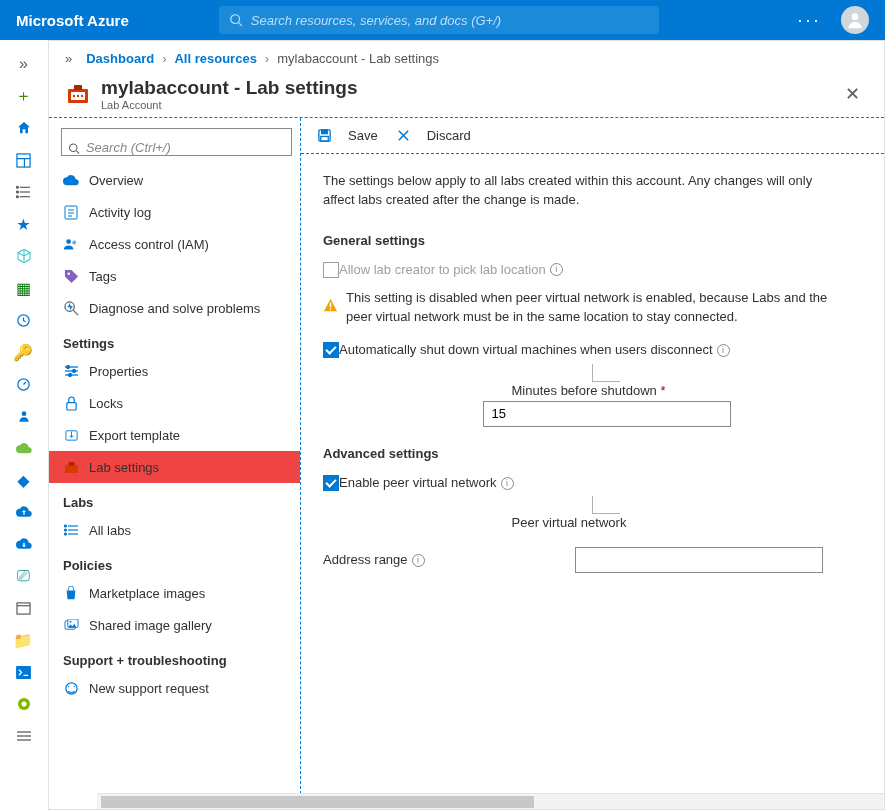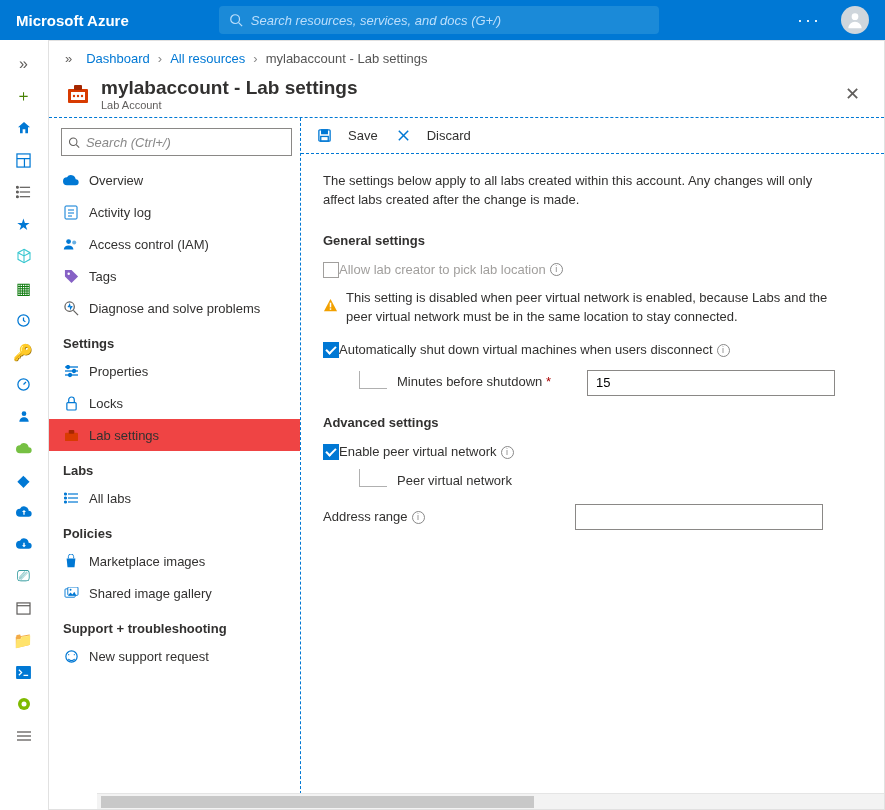--- a/index.html
+++ b/index.html
@@ -22,35 +22,35 @@
 .leftrail { width: 48px; background: #fff; display: flex; flex-direction: column; align-items: center; padding-top: 10px; border-right:1px solid #fff; }
 .leftrail .rail-item { width: 32px; height: 28px; display:flex; align-items:center; justify-content:center; margin-bottom:4px; font-size:16px; }
 
 .main-wrap { flex:1; display:flex; flex-direction:column; border:1px solid #e1e1e1; position:relative; }
 .scrollbar-bottom { position:absolute; bottom:0; left:48px; right:0; height:16px; background:#f3f3f3; border-top:1px solid #e5e5e5; display:flex; align-items:center; }
 .scrollbar-bottom .thumb { height:12px; width:55%; background:#c8c8c8; margin-left:4px; }
 
 
 .crumbs { height: 34px; display:flex; align-items:center; padding-left:16px; font-size:13px; gap:8px; }
 .crumbs .exp { color:#605e5c; margin-right:6px; }
-.crumbs a { color:#0078d4; text-decoration:none; }
+.crumbs a { color:#0078d4; text-decoration:none;font-weight:bold; }
 .crumbs .sep { color:#888; }
 .crumbs .cur { color:#555; }
 
 
 .page-head { display:flex; align-items:center; padding: 2px 16px 6px 16px; }
 .page-head .res-icon { width:26px; height:26px; margin-right:10px; display:flex; align-items:center; justify-content:center; }
 .page-head .titles h1 { font-size:19px; font-weight:600; color:#323130; }
 .page-head .titles .sub { font-size:11px; color:#605e5c; }
 .page-head .close { margin-left:auto; font-size:18px; color:#605e5c; padding:4px 8px; font-weight:300; }
 
 
 .body { display:flex; flex:1; border-top:1px dashed #0078d4; overflow:hidden; }
 .blade-nav { width:252px; border-right:1px dashed #0078d4; padding:6px 0 12px 0; overflow-y:auto; }
-.nav-search { margin:4px 8px 8px 12px; height:28px; border:1px solid #8a8886; display:flex; align-items:center; padding:0 6px; position:relative; }
+.nav-search { margin:4px 8px 8px 12px; height:28px; border:1px solid #8a8886; display:flex; align-items:flex-end; padding:0 6px; position:relative; }
 .nav-search input { border:none; outline:none; width:100%; font-size:13px; font-style:italic; color:#605e5c; }
 .nav-search input::placeholder { color:#888; font-style:italic; }
 .nav-item { display:flex; align-items:center; height:32px; padding:0 14px; font-size:13px; color:#323130; cursor:pointer; gap:10px; }
 .nav-item.active { background:#ef4444; }
 .nav-item .ic { width:16px; height:16px; flex-shrink:0; display:flex; align-items:center; justify-content:center; }
 .nav-group { padding:12px 14px 4px 14px; font-weight:600; font-size:13px; color:#323130; }
 
 
 .content { flex:1; display:flex; flex-direction:column; }
 .cmdbar { height:36px; display:flex; align-items:center; gap:18px; padding:0 16px; border-bottom:1px dashed #0078d4; }
@@ -62,21 +62,21 @@
 .form-row { display:flex; align-items:center; margin-bottom:10px; gap:0; }
 .chk { width:16px; height:16px; border:1px solid #8a8886; display:inline-flex; align-items:center; justify-content:center; flex-shrink:0; }
 .chk.disabled { border-color:#a19f9d; background:#fff; }
 .chk.checked { background:#0078d4; border-color:#0078d4; }
 .chk.checked::after { content:""; width:4px; height:8px; border:solid #fff; border-width:0 2px 2px 0; transform:rotate(45deg); margin-top:-2px; }
 .lbl-dis { color:#a19f9d; }
 .info-ic { width:13px; height:13px; border:1px solid #888; border-radius:50%; display:inline-flex; align-items:center; justify-content:center; font-size:9px; color:#888; margin-left:4px; }
 .warn { display:flex; gap:8px; margin:6px 0 14px 0; max-width:520px;align-items:center; }
 .warn .wic { color:#d17d00; flex-shrink:0; margin-top:1px; }
 .connector { width:28px; height:18px; border-left:1px solid #b0b0b0; border-bottom:1px solid #b0b0b0; margin-left:8px; margin-right:10px; margin-top:-6px; }
-.sub-row { display:flex; align-items:center; margin:8px 0 18px 28px; }
+.sub-row { display:flex; align-items:center; margin:8px 0 18px 28px;flex-direction:column; }
 .sub-row .sublabel { width:190px; }
 .req { color:#a80000; }
 .txt-input { width:248px; height:26px; border:1px solid #8a8886; padding:0 8px; font-size:13px; }
 .select { width:248px; height:26px; border:1px solid #8d4a97; display:flex; align-items:center; padding:0 8px; justify-content:space-between; font-size:13px; }
 .field-row { display:flex; align-items:center; margin-bottom:12px; }
 .field-row .flabel { width:252px; display:flex; align-items:center; }
 
 
 .c-blue{color:#0078d4;} .c-gray{color:#605e5c;} .c-green{color:#498205;}
 </style>
@@ -307,20 +307,29 @@
           </div>
         <div class="nav-item">
             <span class="ic">
               <svg width="13" height="15" viewBox="0 0 14 16" fill="none" stroke="#0078d4" stroke-width="1.3">
                 <rect x="2" y="7" width="10" height="8" rx="1"></rect>
                 <path d="M4 7V4a3 3 0 016 0v3"></path>
               </svg>
             </span>
             <span>Locks</span>
           </div>
+        <div class="nav-item">
+            <span class="ic">
+              <svg width="15" height="14" viewBox="0 0 16 15" fill="#0078d4">
+                <rect x="2" y="3" width="12" height="10" rx="1" fill="none" stroke="#0078d4"></rect>
+                <path d="M6 8l2 2 2-2M8 4v6" stroke="#0078d4" fill="none"></path>
+              </svg>
+            </span>
+            <span>Export template</span>
+          </div>
         <div class="nav-item active">
             <span class="ic">
               <svg width="15" height="13" viewBox="0 0 16 14" fill="#d83b01">
                 <rect x="1" y="4" width="14" height="9" rx="1"></rect>
                 <rect x="5" y="1" width="6" height="4" rx="1" fill="#a52600"></rect>
               </svg>
             </span>
             <span>Lab settings</span>
           </div>
 

